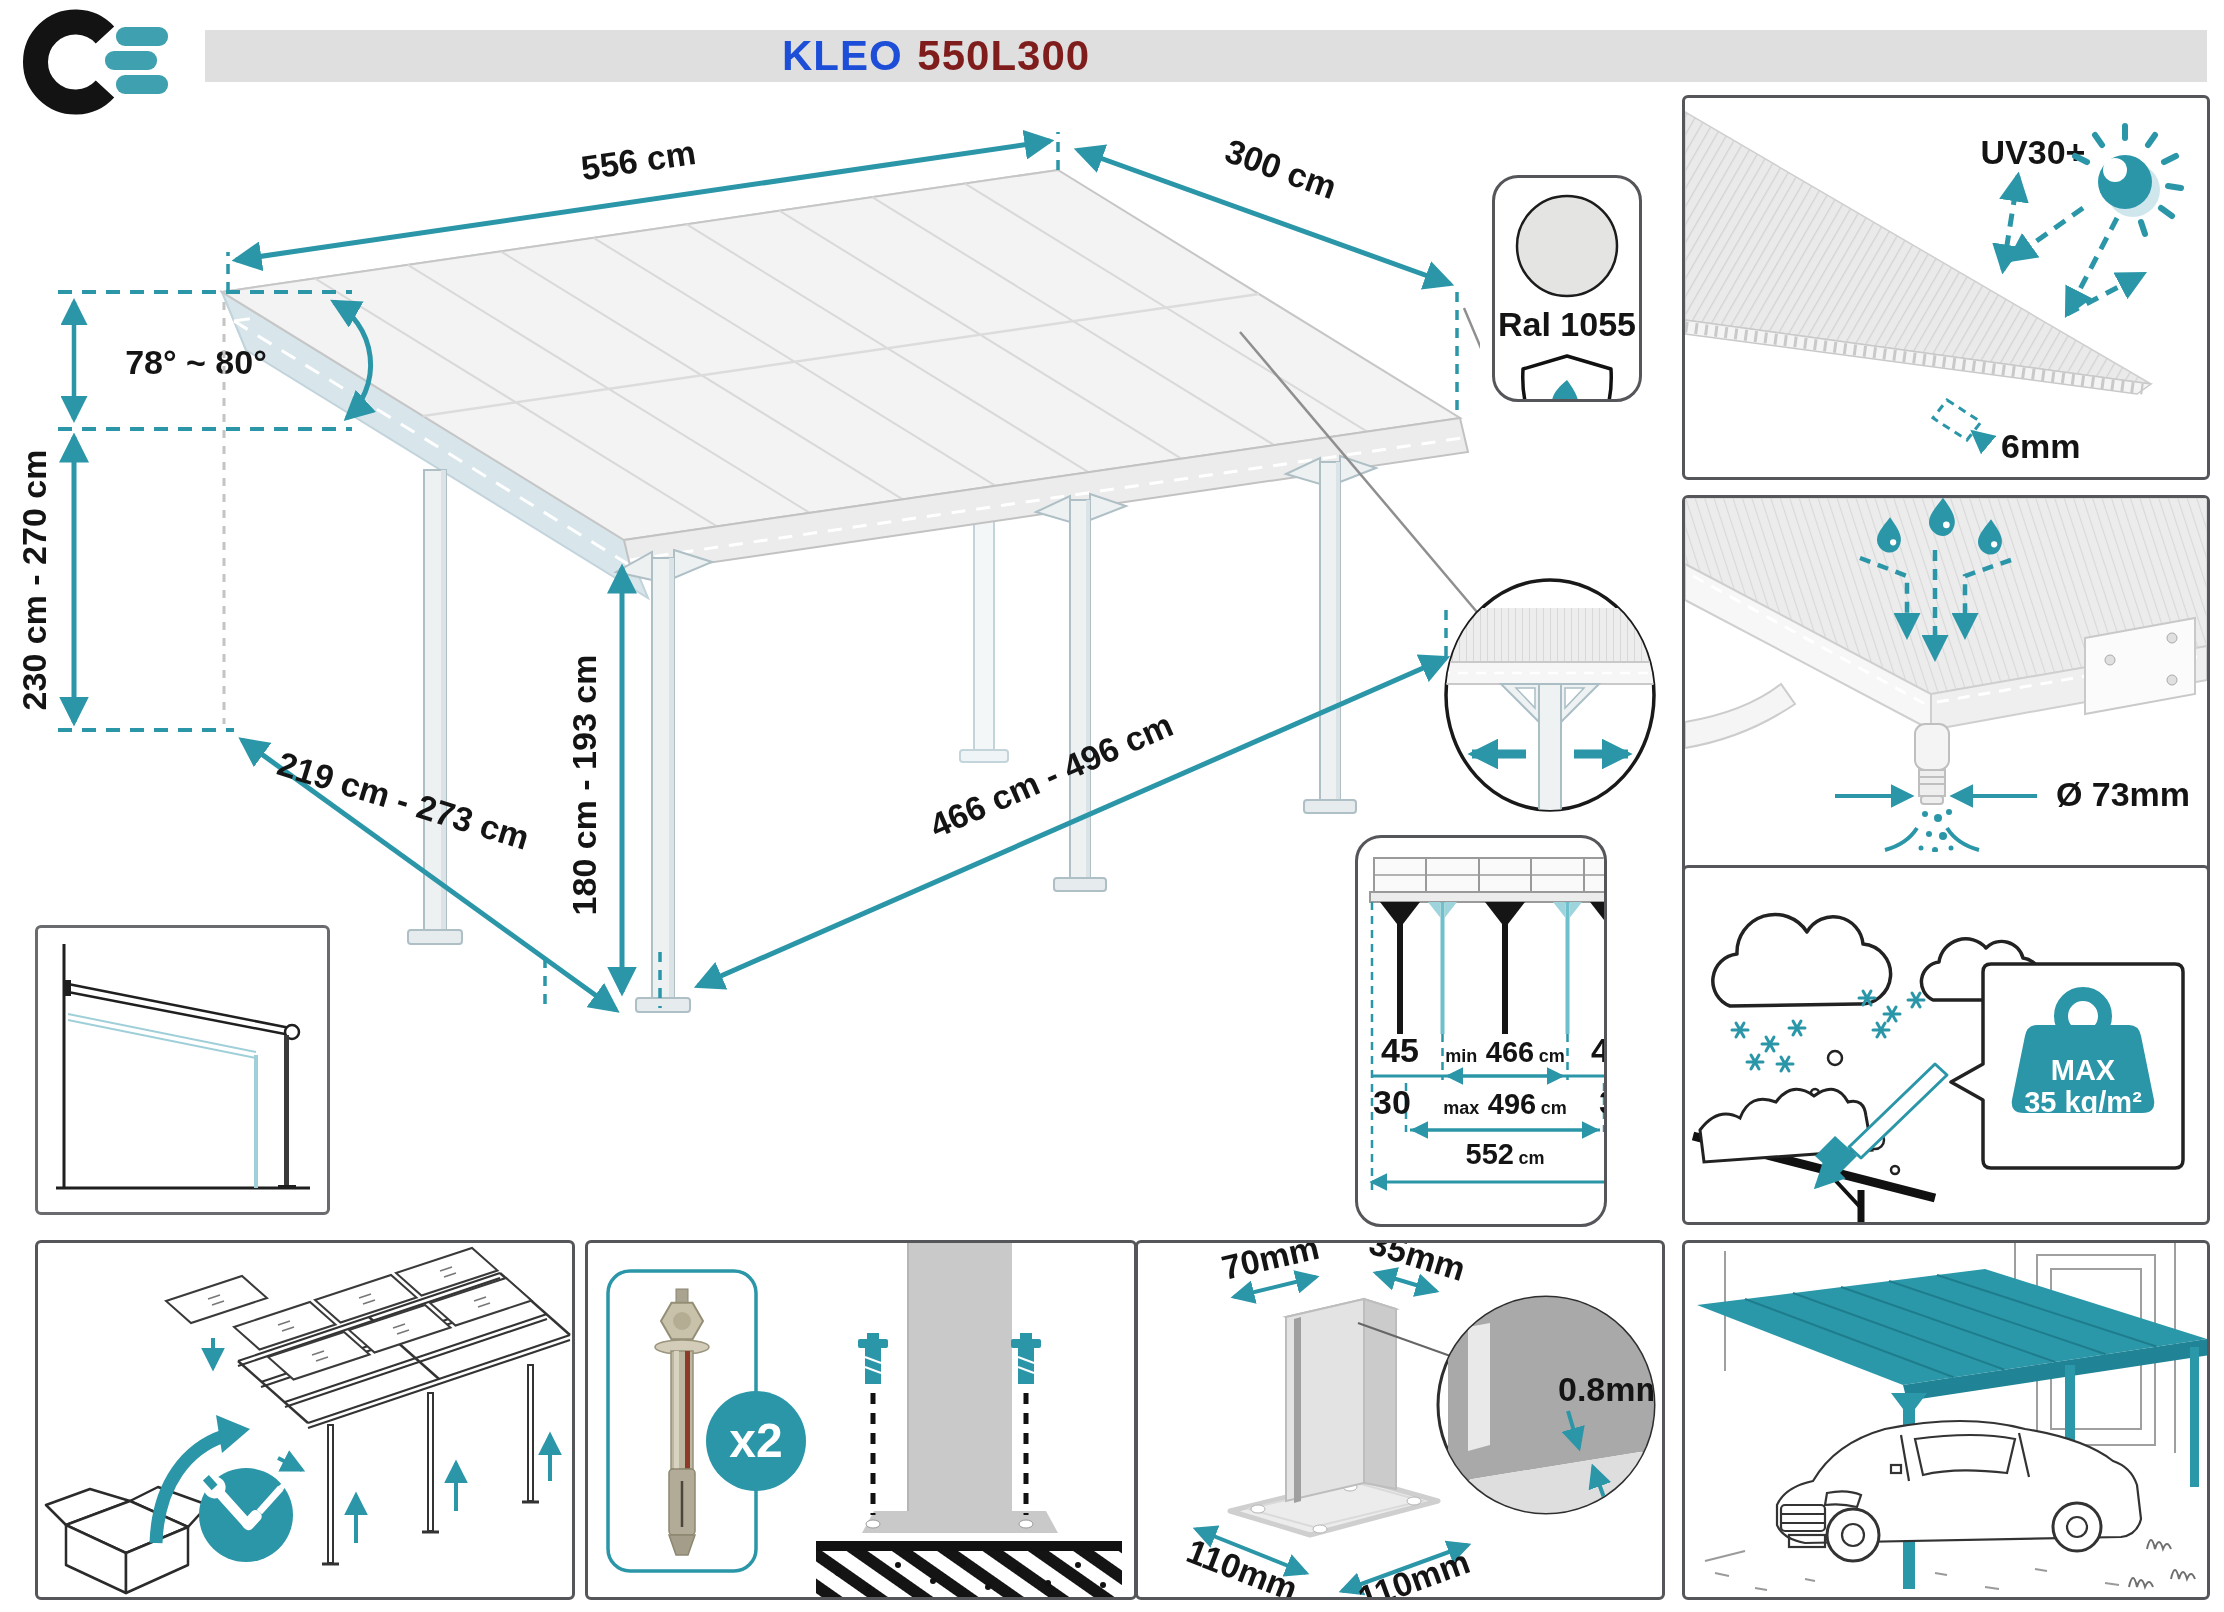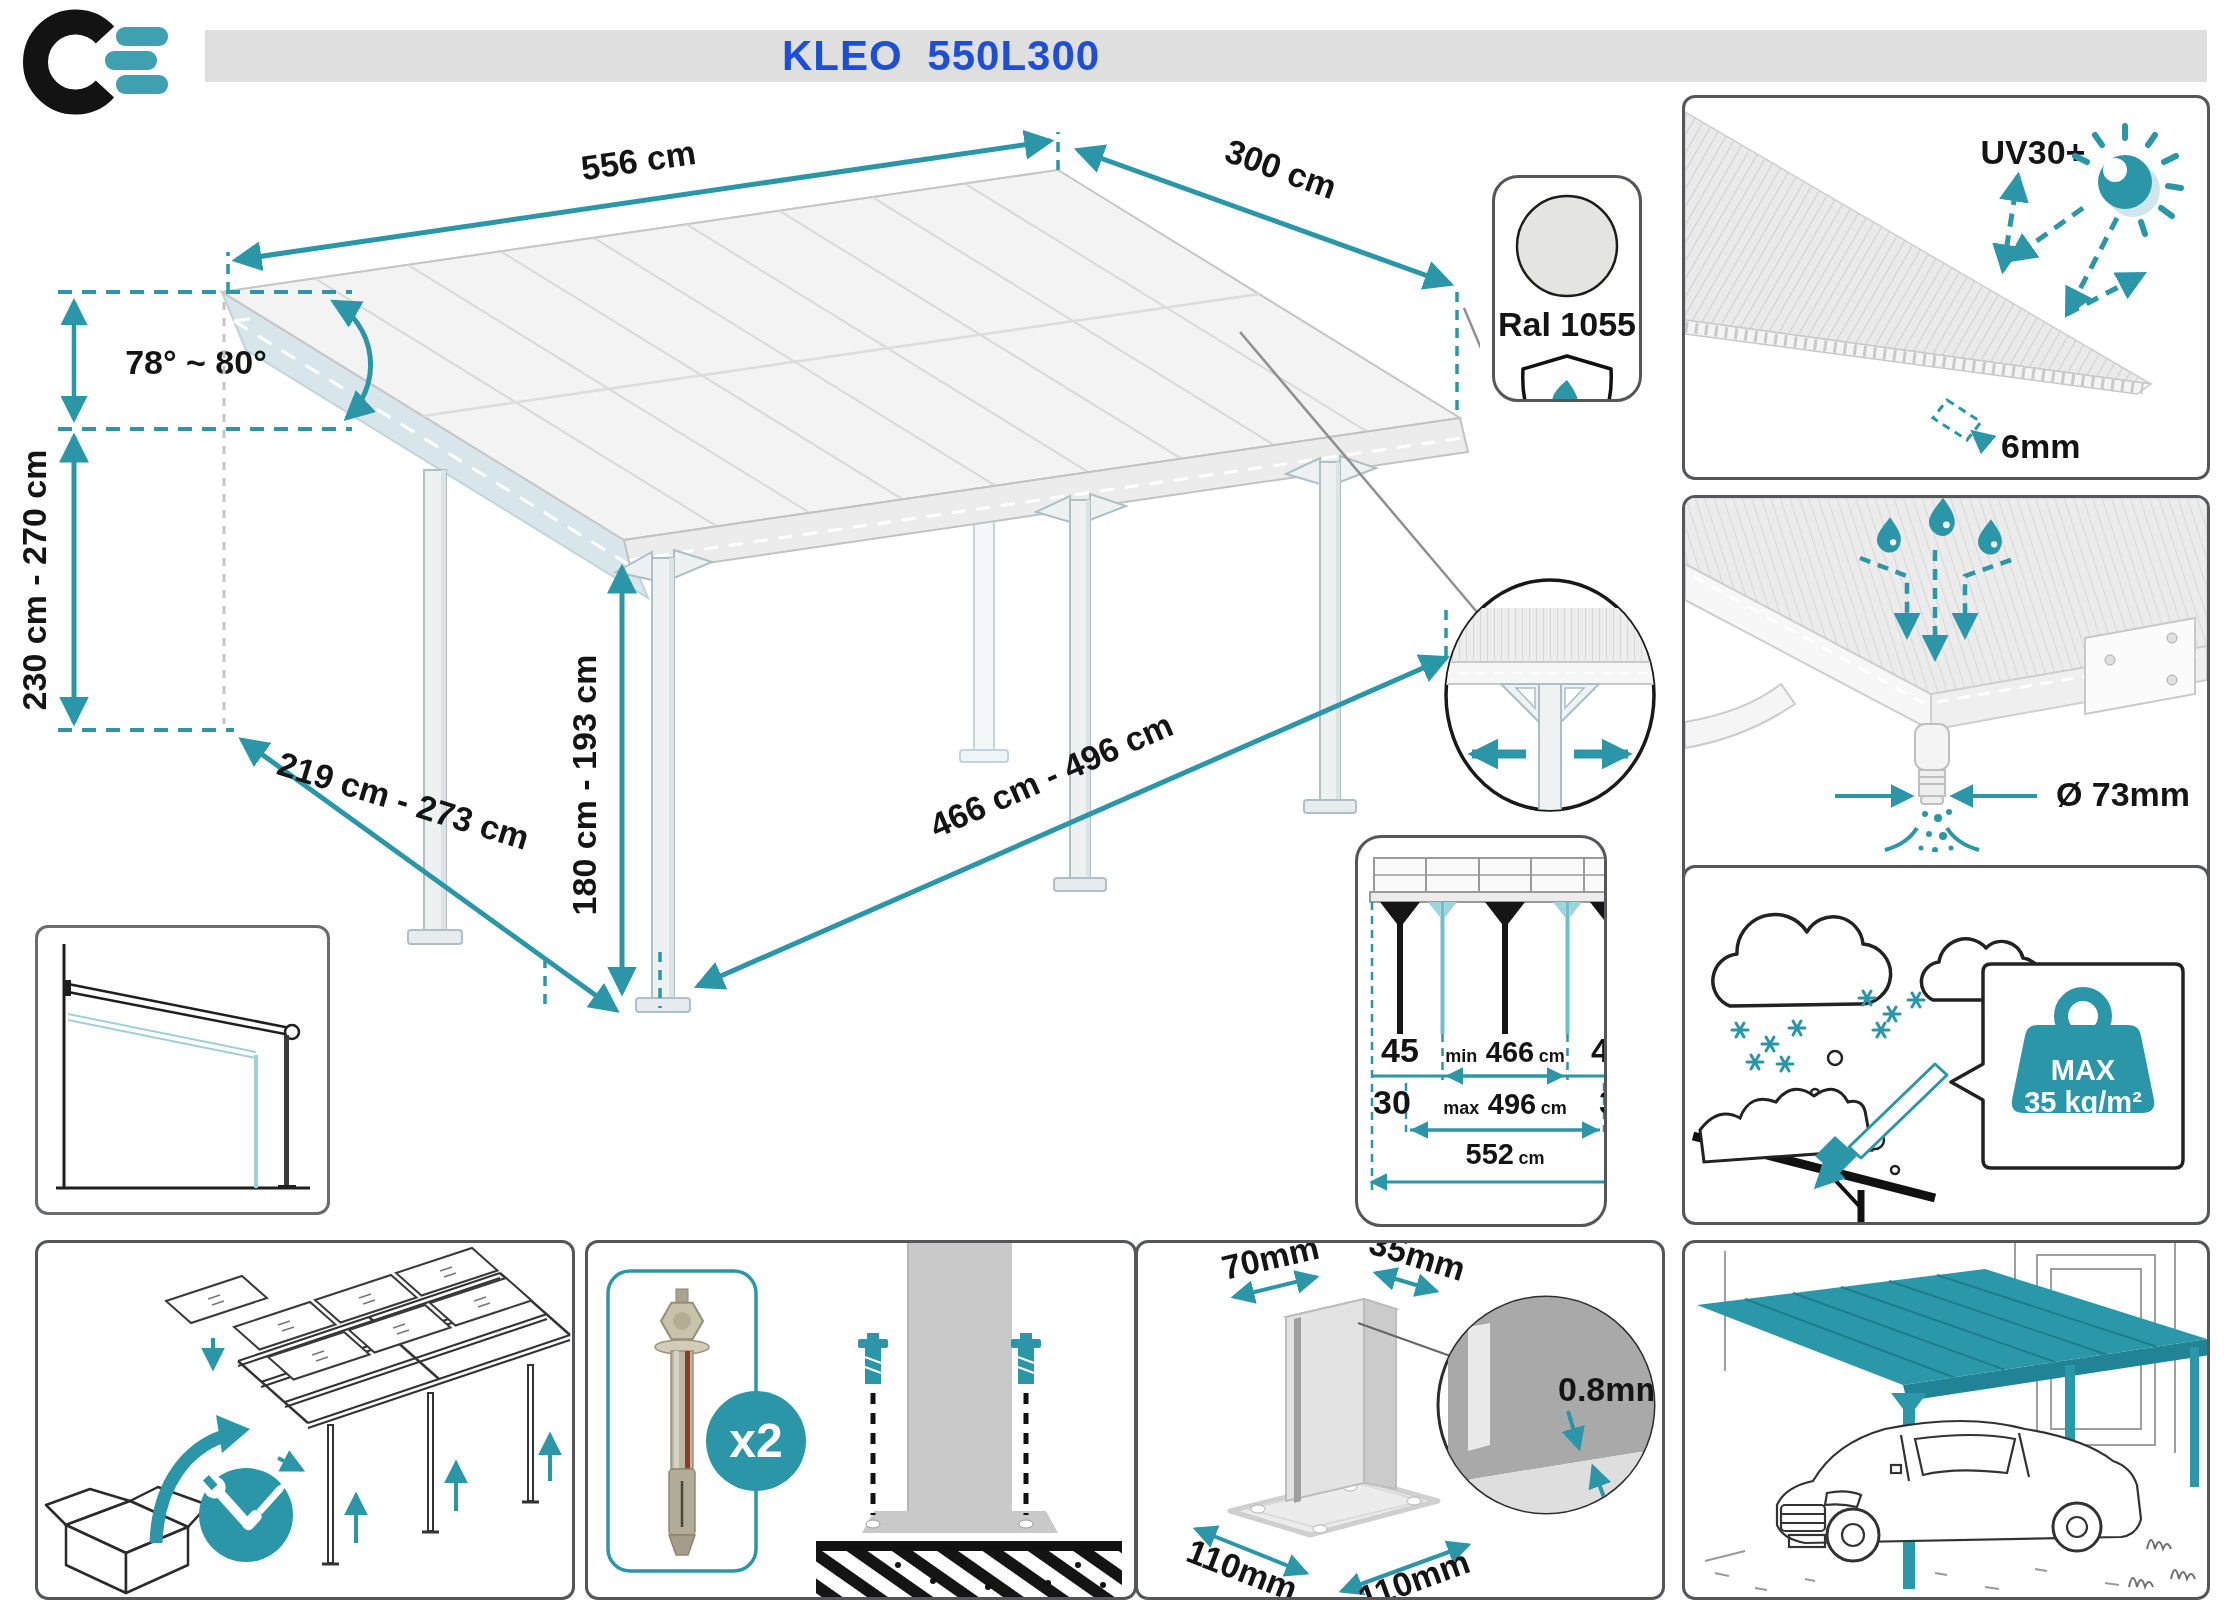--- a/index.html
+++ b/index.html
@@ -1,29 +1,29 @@
 <!DOCTYPE html>
 <html><head>
 <meta charset="utf-8">
 <style>
   html,body{margin:0;padding:0}
   body{width:2224px;height:1612px;background:#fff;position:relative;overflow:hidden;
        font-family:"Liberation Sans",sans-serif}
   .abs{position:absolute}
-  .panel{position:absolute;background:#fff;border:3px solid #55565A;border-radius:13px;
+  .panel{position:absolute;background:#fff;border:3px solid #55565A;border-radius:6px;
          box-sizing:border-box;overflow:hidden}
   svg{display:block}
   .dimt{font-weight:bold;font-size:34px;fill:#141414}
   .ctr{text-anchor:middle}
   .tl{stroke:#2A96A8;fill:none}
   .tlf{fill:#2A96A8}
   .banner{position:absolute;left:205px;top:30px;width:2002px;height:52px;background:#DFDFDF}
   .title{position:absolute;left:782px;top:32px;font-size:42px;font-weight:bold;letter-spacing:1px}
   .title .t1{color:#1d4ed8}
-  .title .t2{color:#1d4ed8;margin-left:12px}
+  .title .t2{color:#7f1d1d;margin-left:2px}
 </style>
 </head>
 <body>
 
 <svg width="0" height="0" class="abs" aria-hidden="true">
   <defs>
     <marker id="mT" viewBox="0 0 10 10" refX="8.5" refY="5" markerWidth="6" markerHeight="6" orient="auto-start-reverse">
         <path d="M0,0L10,5L0,10z" fill="#2A96A8"></path>
       </marker>
     <marker id="mTs" viewBox="0 0 10 10" refX="8.5" refY="5" markerWidth="3.4" markerHeight="3.4" orient="auto-start-reverse">

